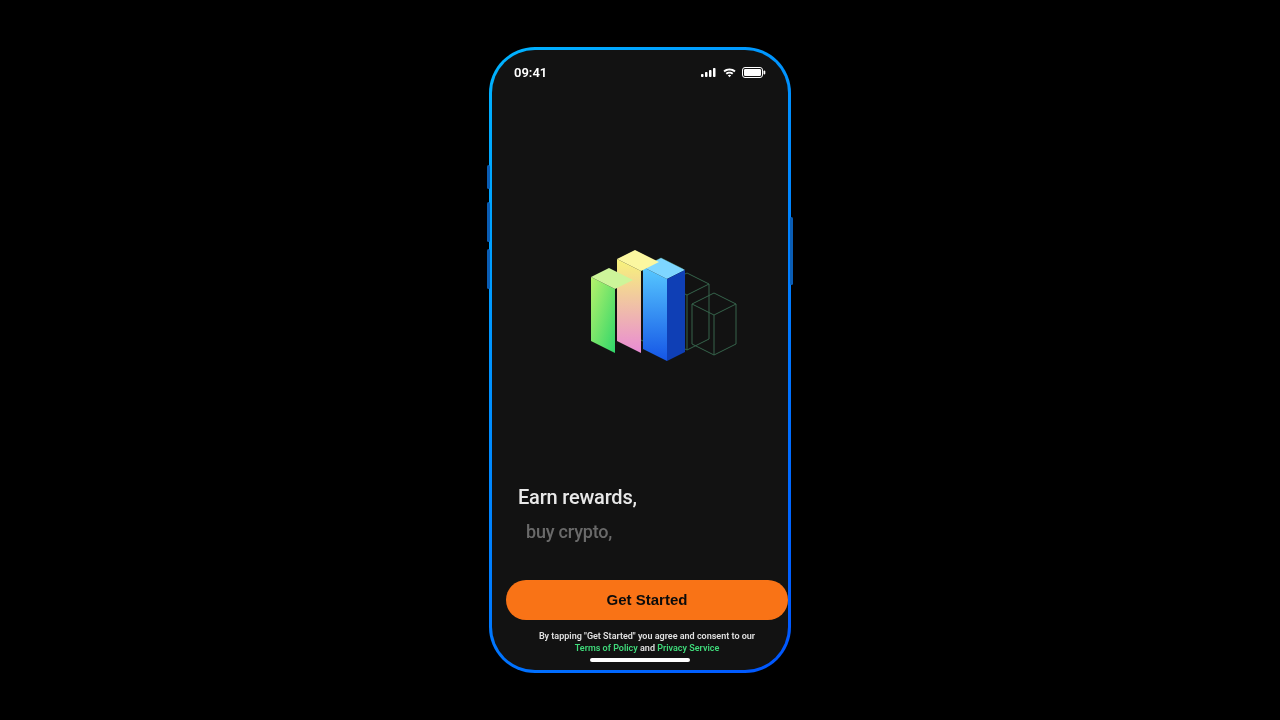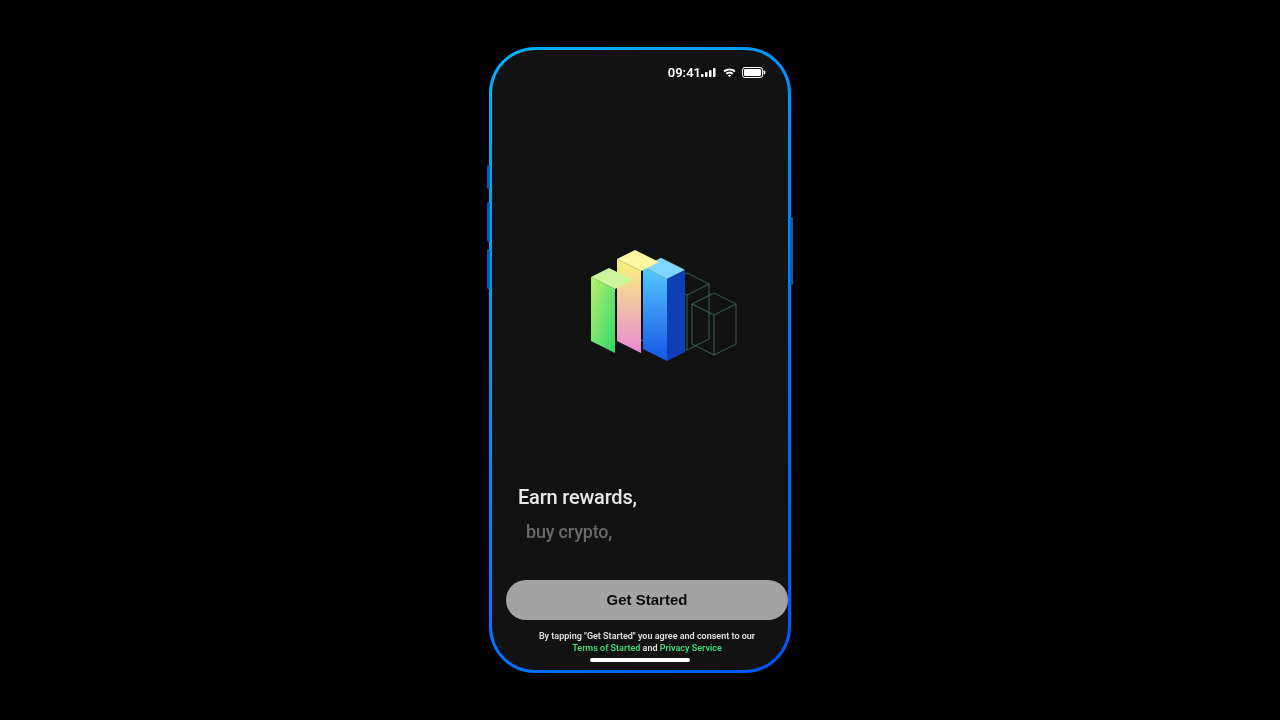--- a/index.html
+++ b/index.html
@@ -46,21 +46,21 @@
   .side-left-2 { left: -2px; top: 155px; width: 3px; height: 40px; }
   .side-left-3 { left: -2px; top: 202px; width: 3px; height: 40px; }
   .side-right  { right: -2px; top: 170px; width: 3px; height: 68px; }
 
   
   .status-bar {
     height: 44px;
     padding: 16px 22px;
     display: flex;
     align-items: center;
-    justify-content: flex-end;
+    justify-content: space-between;
     color: #fff;
     font-size: 13px;
     font-weight: 600;
   }
   .status-right {
     display: flex;
     align-items: center;
     gap: 5px;
   }
   .icon-signal, .icon-wifi, .icon-battery {
@@ -96,21 +96,21 @@
   .tagline .line2 {
     color: #6a6a6a;
     font-size: 18px;
     font-weight: 500;
     margin-top: 12px;
     padding-left: 8px;
     letter-spacing: -0.2px;
   }
 
   .cta {
-    background: #a3a3a3;
+    background: #f97316;
     color: #0b0b0b;
     font-size: 15px;
     font-weight: 600;
     border: none;
     width: 100%;
     height: 40px;
     border-radius: 22px;
     cursor: pointer;
   }
 
@@ -235,21 +235,21 @@
 
         <div class="tagline">
           <div class="line1">Earn rewards,</div>
           <div class="line2">buy crypto,</div>
         </div>
 
         <button class="cta">Get Started</button>
 
         <div class="legal">
           <span>By tapping "Get Started" you agree and consent to our</span><br>
-          <a href="#">Terms of Started</a><span> and </span><a href="#">Privacy Service</a>
+          <a href="#">Terms of Policy</a><span> and </span><a href="#">Privacy Service</a>
         </div>
 
       </div>
 
       <div class="home-indicator"></div>
     </div>
   </div>
 </div>
 
 </body></html>

